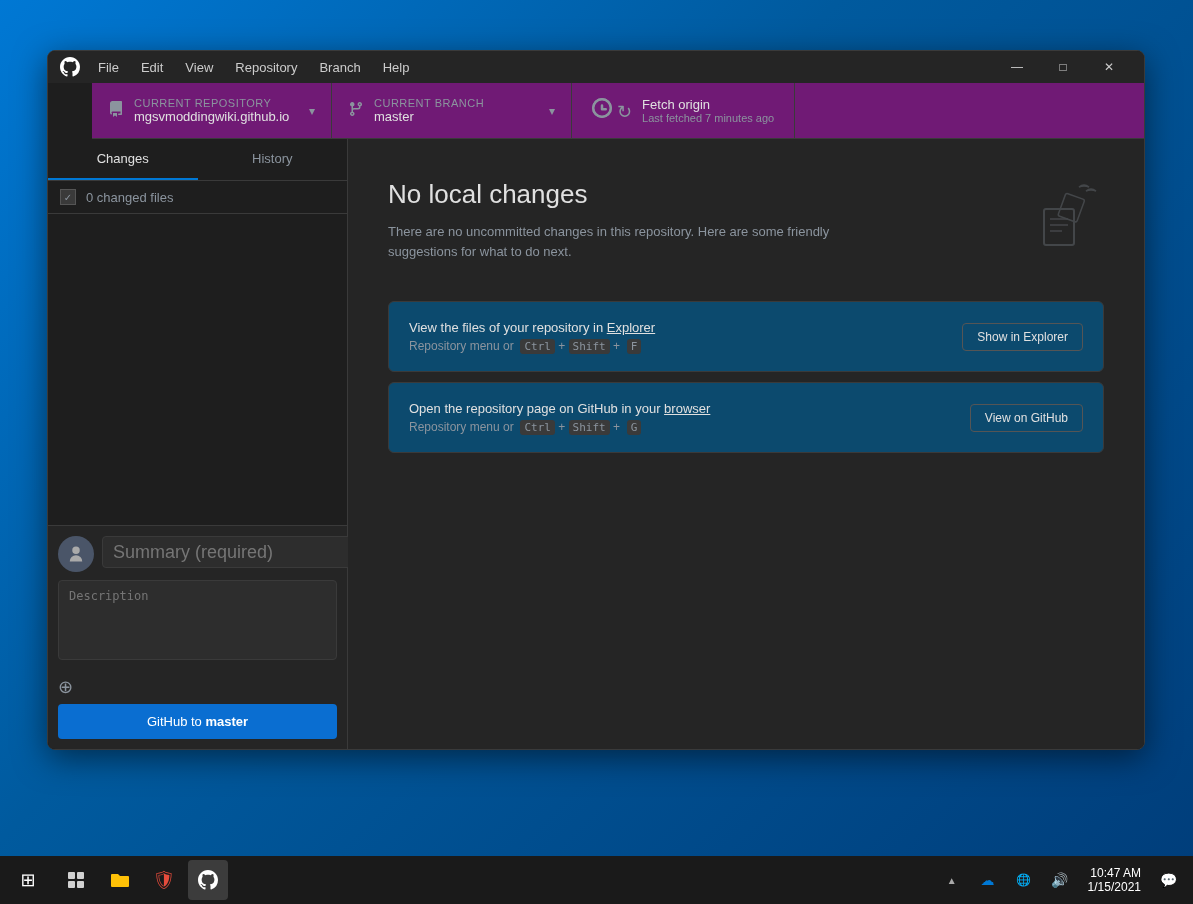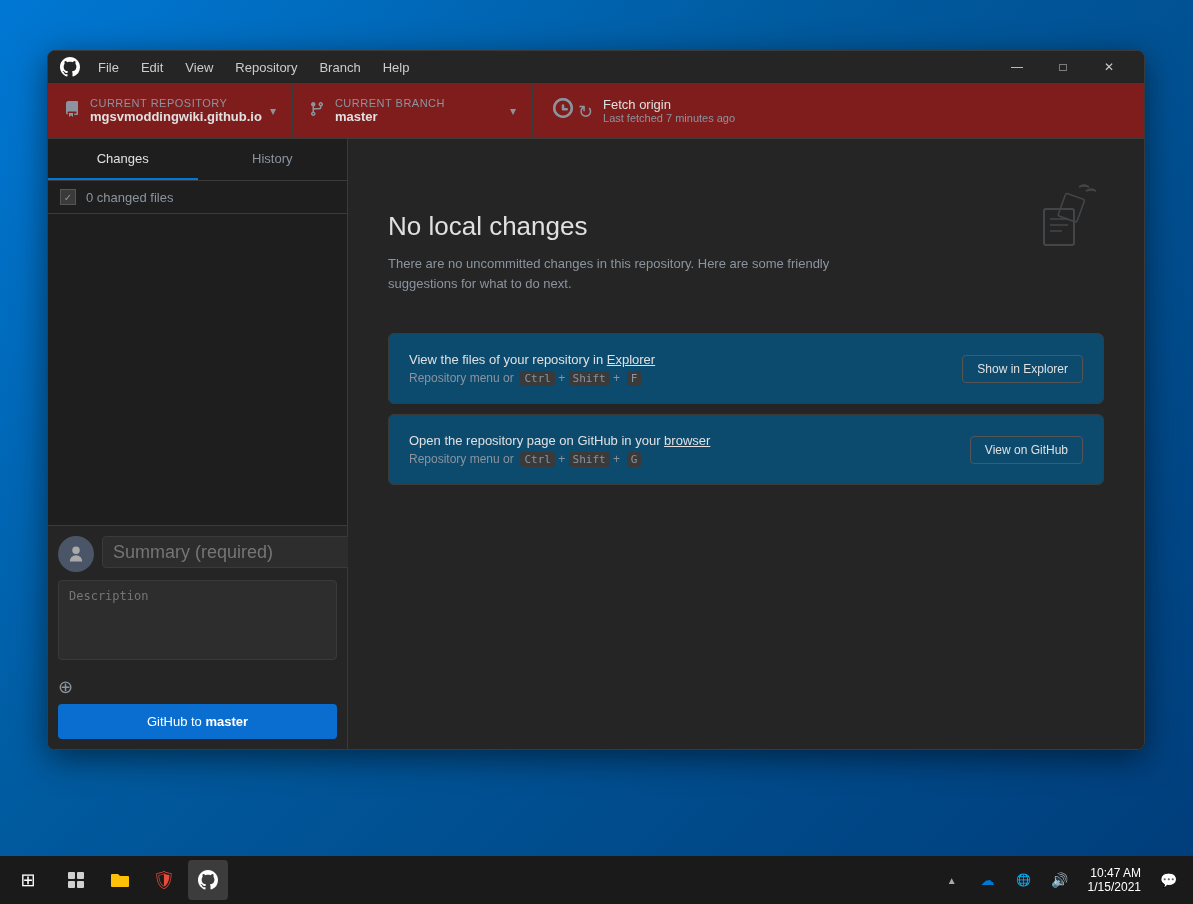--- a/index.html
+++ b/index.html
@@ -126,24 +126,25 @@
       align-items: center;
       justify-content: center;
       color: #ccc;
       font-size: 12px;
       cursor: pointer;
     }
 
     
     .toolbar {
       height: 56px;
-      background: #7f1d1d;
+      background: #701a75;
       display: flex;
       align-items: flex-start;
       border-bottom: 1px solid #3a3a3a;
+      margin-left: 44px;
     }
     .toolbar-section {
       display: flex;
       align-items: center;
       padding: 0 16px;
       height: 100%;
       border-right: 1px solid #3a3a3a;
       cursor: pointer;
       min-width: 240px;
     }
@@ -155,21 +156,21 @@
     .toolbar-section-content { flex: 1; }
     .toolbar-section-label {
       font-size: 11px;
       color: #8b949e;
       text-transform: uppercase;
       letter-spacing: 0.5px;
     }
     .toolbar-section-value {
       font-size: 13px;
       color: #e0e0e0;
-      font-weight: 700;
+      font-weight: 400;
     }
     .toolbar-section-chevron {
       color: #8b949e;
       font-size: 12px;
       margin-left: 8px;
     }
     .toolbar-fetch {
       display: flex;
       align-items: center;
       padding: 0 20px;
@@ -331,21 +332,20 @@
       margin-bottom: 20px;
     }
     .no-changes-text {
       flex: 1;
     }
     .no-changes-title {
       font-size: 26px;
       color: #e0e0e0;
       font-weight: 300;
       margin-bottom: 12px;
-      margin-top: 32px;
     }
     .no-changes-subtitle {
       font-size: 13px;
       color: #8b949e;
       line-height: 1.5;
       max-width: 500px;
     }
     .no-changes-illustration {
       width: 80px;
       height: 80px;

